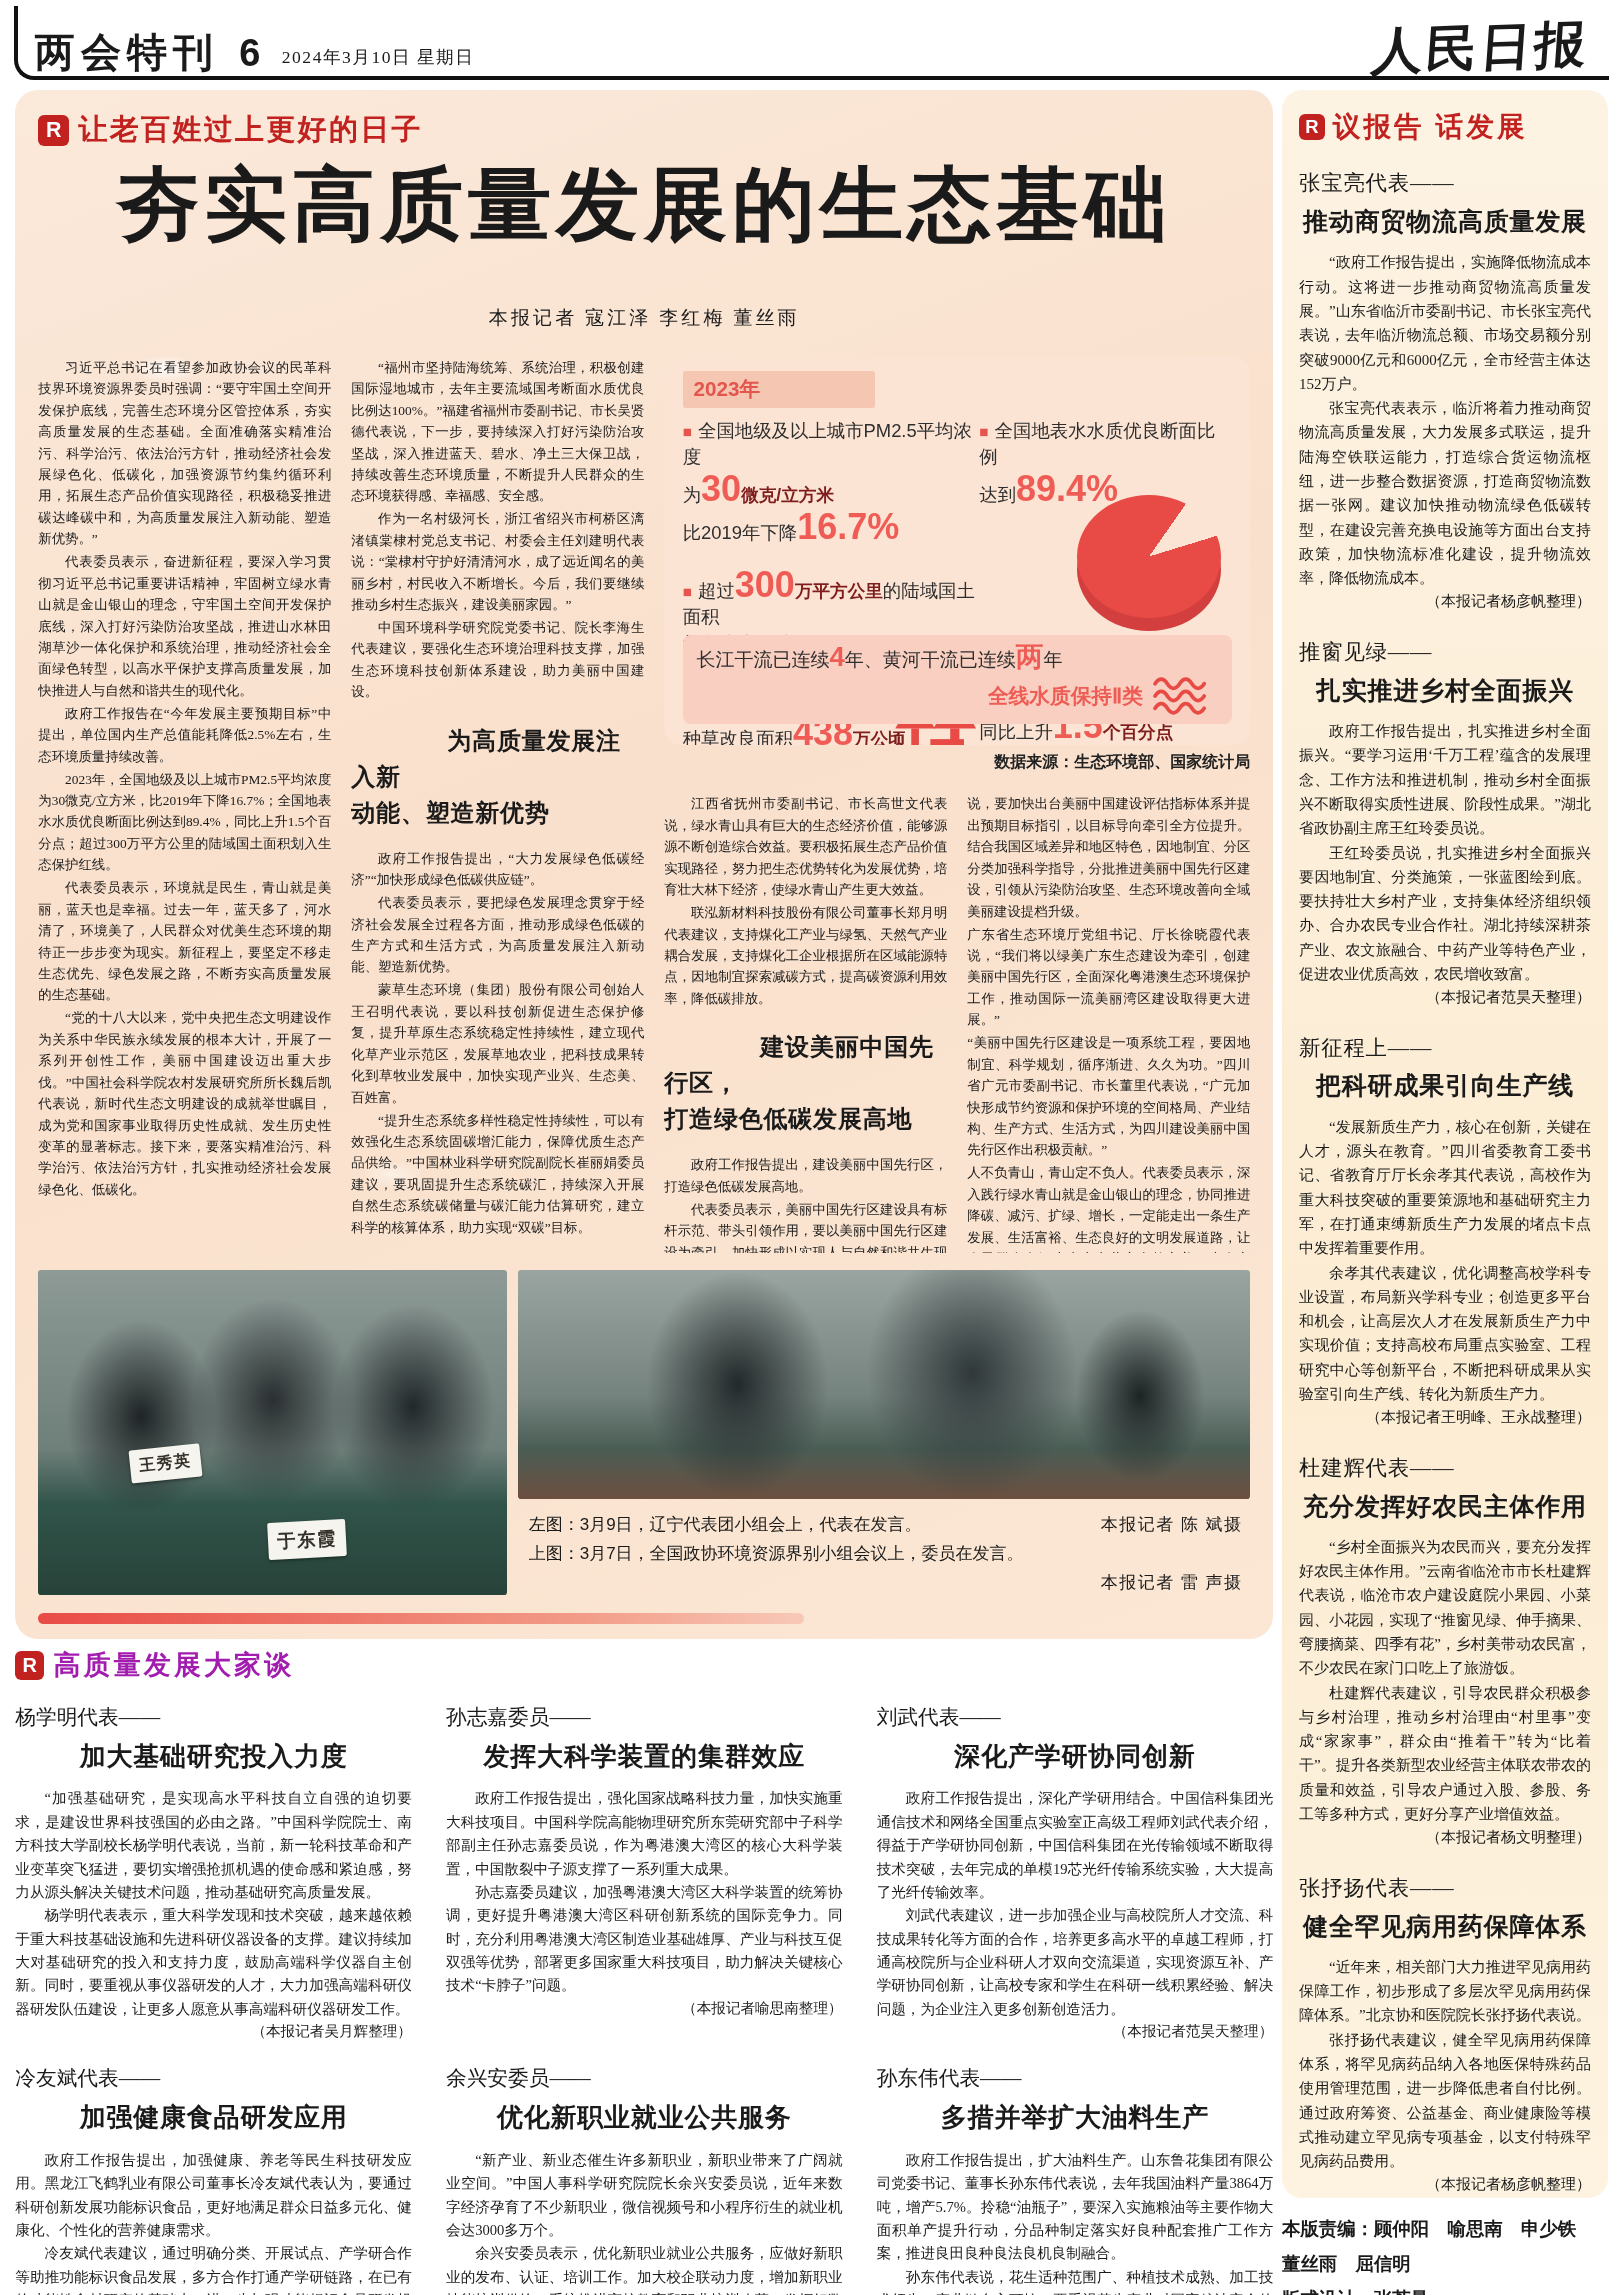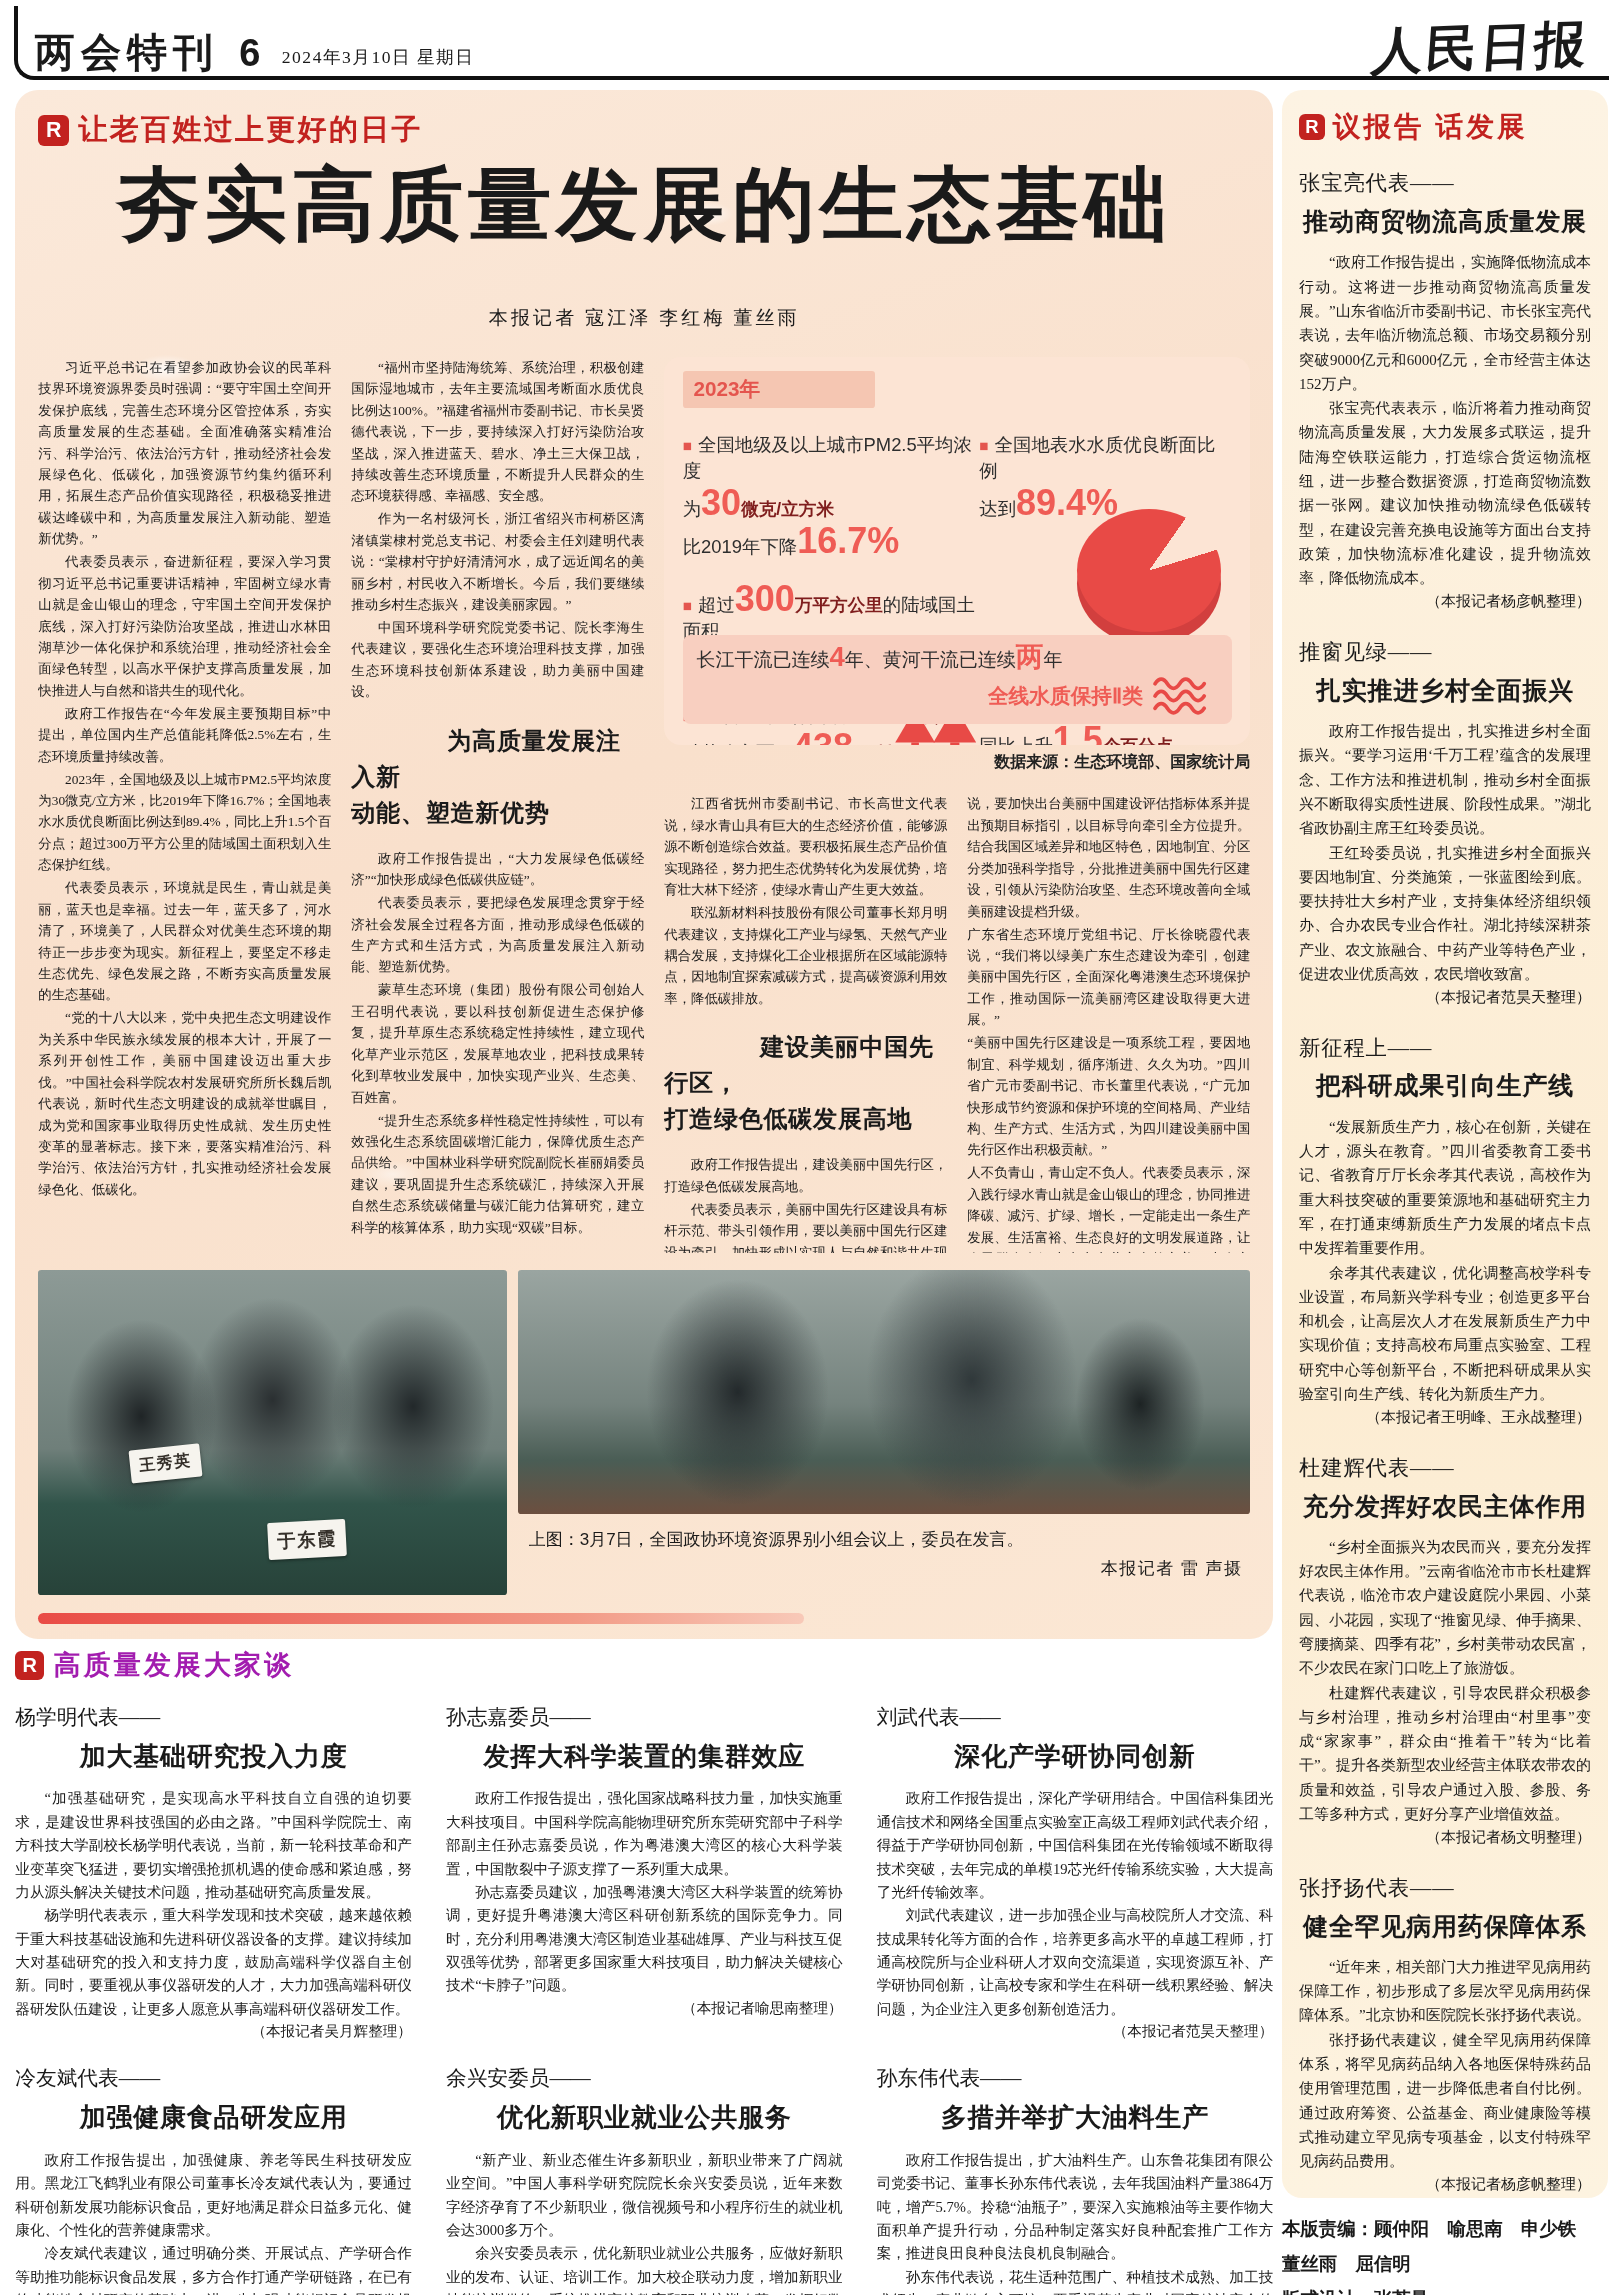--- a/index.html
+++ b/index.html
@@ -43,21 +43,21 @@
     margin:20px 0 17px 0;letter-spacing:0.8px;}
   .subhead .ind{display:inline-block;width:4em;}
   .two-cols{display:flex;gap:20px;margin-top:20px;flex:1;overflow:hidden;}
   .two-cols .a-col{flex:1;width:auto;}
   .end-credit p{text-indent:0;}
   
   .info-box{background:#fce4d4;border-radius:17px;padding:13.8px 18.4px 10.7px 18.4px;height:388px;
     position:relative;box-sizing:border-box;overflow:hidden;}
   .year-band{background:#f5c6b2;color:#e4554e;display:inline-block;font-weight:900;
     font-family:"Liberation Sans",sans-serif;font-size:20.7px;padding:4.6px 115px 4.6px 10.7px;border-radius:3.1px;}
-  .info-cols{display:flex;margin-top:24px;}
+  .info-cols{display:flex;margin-top:10px;}
   .info-left{width:54%;}
   .info-right{width:46%;position:relative;}
   .info-item{margin-bottom:20px;font-size:18.4px;line-height:1.45;color:#2e2e2e;
     font-family:"Liberation Sans",sans-serif;position:relative;}
   .info-item .sq{color:#e4554e;font-size:15.3px;margin-right:6.1px;}
   .bignum{color:#ef5c55;font-weight:900;font-size:36px;line-height:1;font-family:"Liberation Sans",sans-serif;}
   .rednit{color:#7f1d1d;font-weight:900;font-size:17.6px;}
   .pie-wrap{position:absolute;right:4.6px;top:70px;width:153px;height:138px;}
   .pie-base{position:absolute;left:3.1px;top:20px;width:144px;height:123px;border-radius:50%;background:#d23f3e;}
   .pie{position:absolute;left:3.1px;top:7.7px;width:144px;height:123px;border-radius:50%;
@@ -264,20 +264,24 @@
   </div>
 
   <div class="photo-row">
     <div class="photo photo-left">
       <span class="nameplate np1">王秀英</span>
       <span class="nameplate np2">于东霞</span>
     </div>
     <div class="photo-right-wrap">
       <div class="photo photo-right"></div>
       <div class="captions">
+        <div class="cap-line">
+          <span>左图：3月9日，辽宁代表团小组会上，代表在发言。</span>
+          <span class="cap-credit">本报记者  陈  斌摄</span>
+        </div>
         <div>上图：3月7日，全国政协环境资源界别小组会议上，委员在发言。</div>
         <div class="cap-credit2">本报记者  雷  声摄</div>
       </div>
     </div>
   </div>
   <div class="red-bar"></div>
 </section>
 
 <aside class="sidebar">
   <div class="sb-header">

